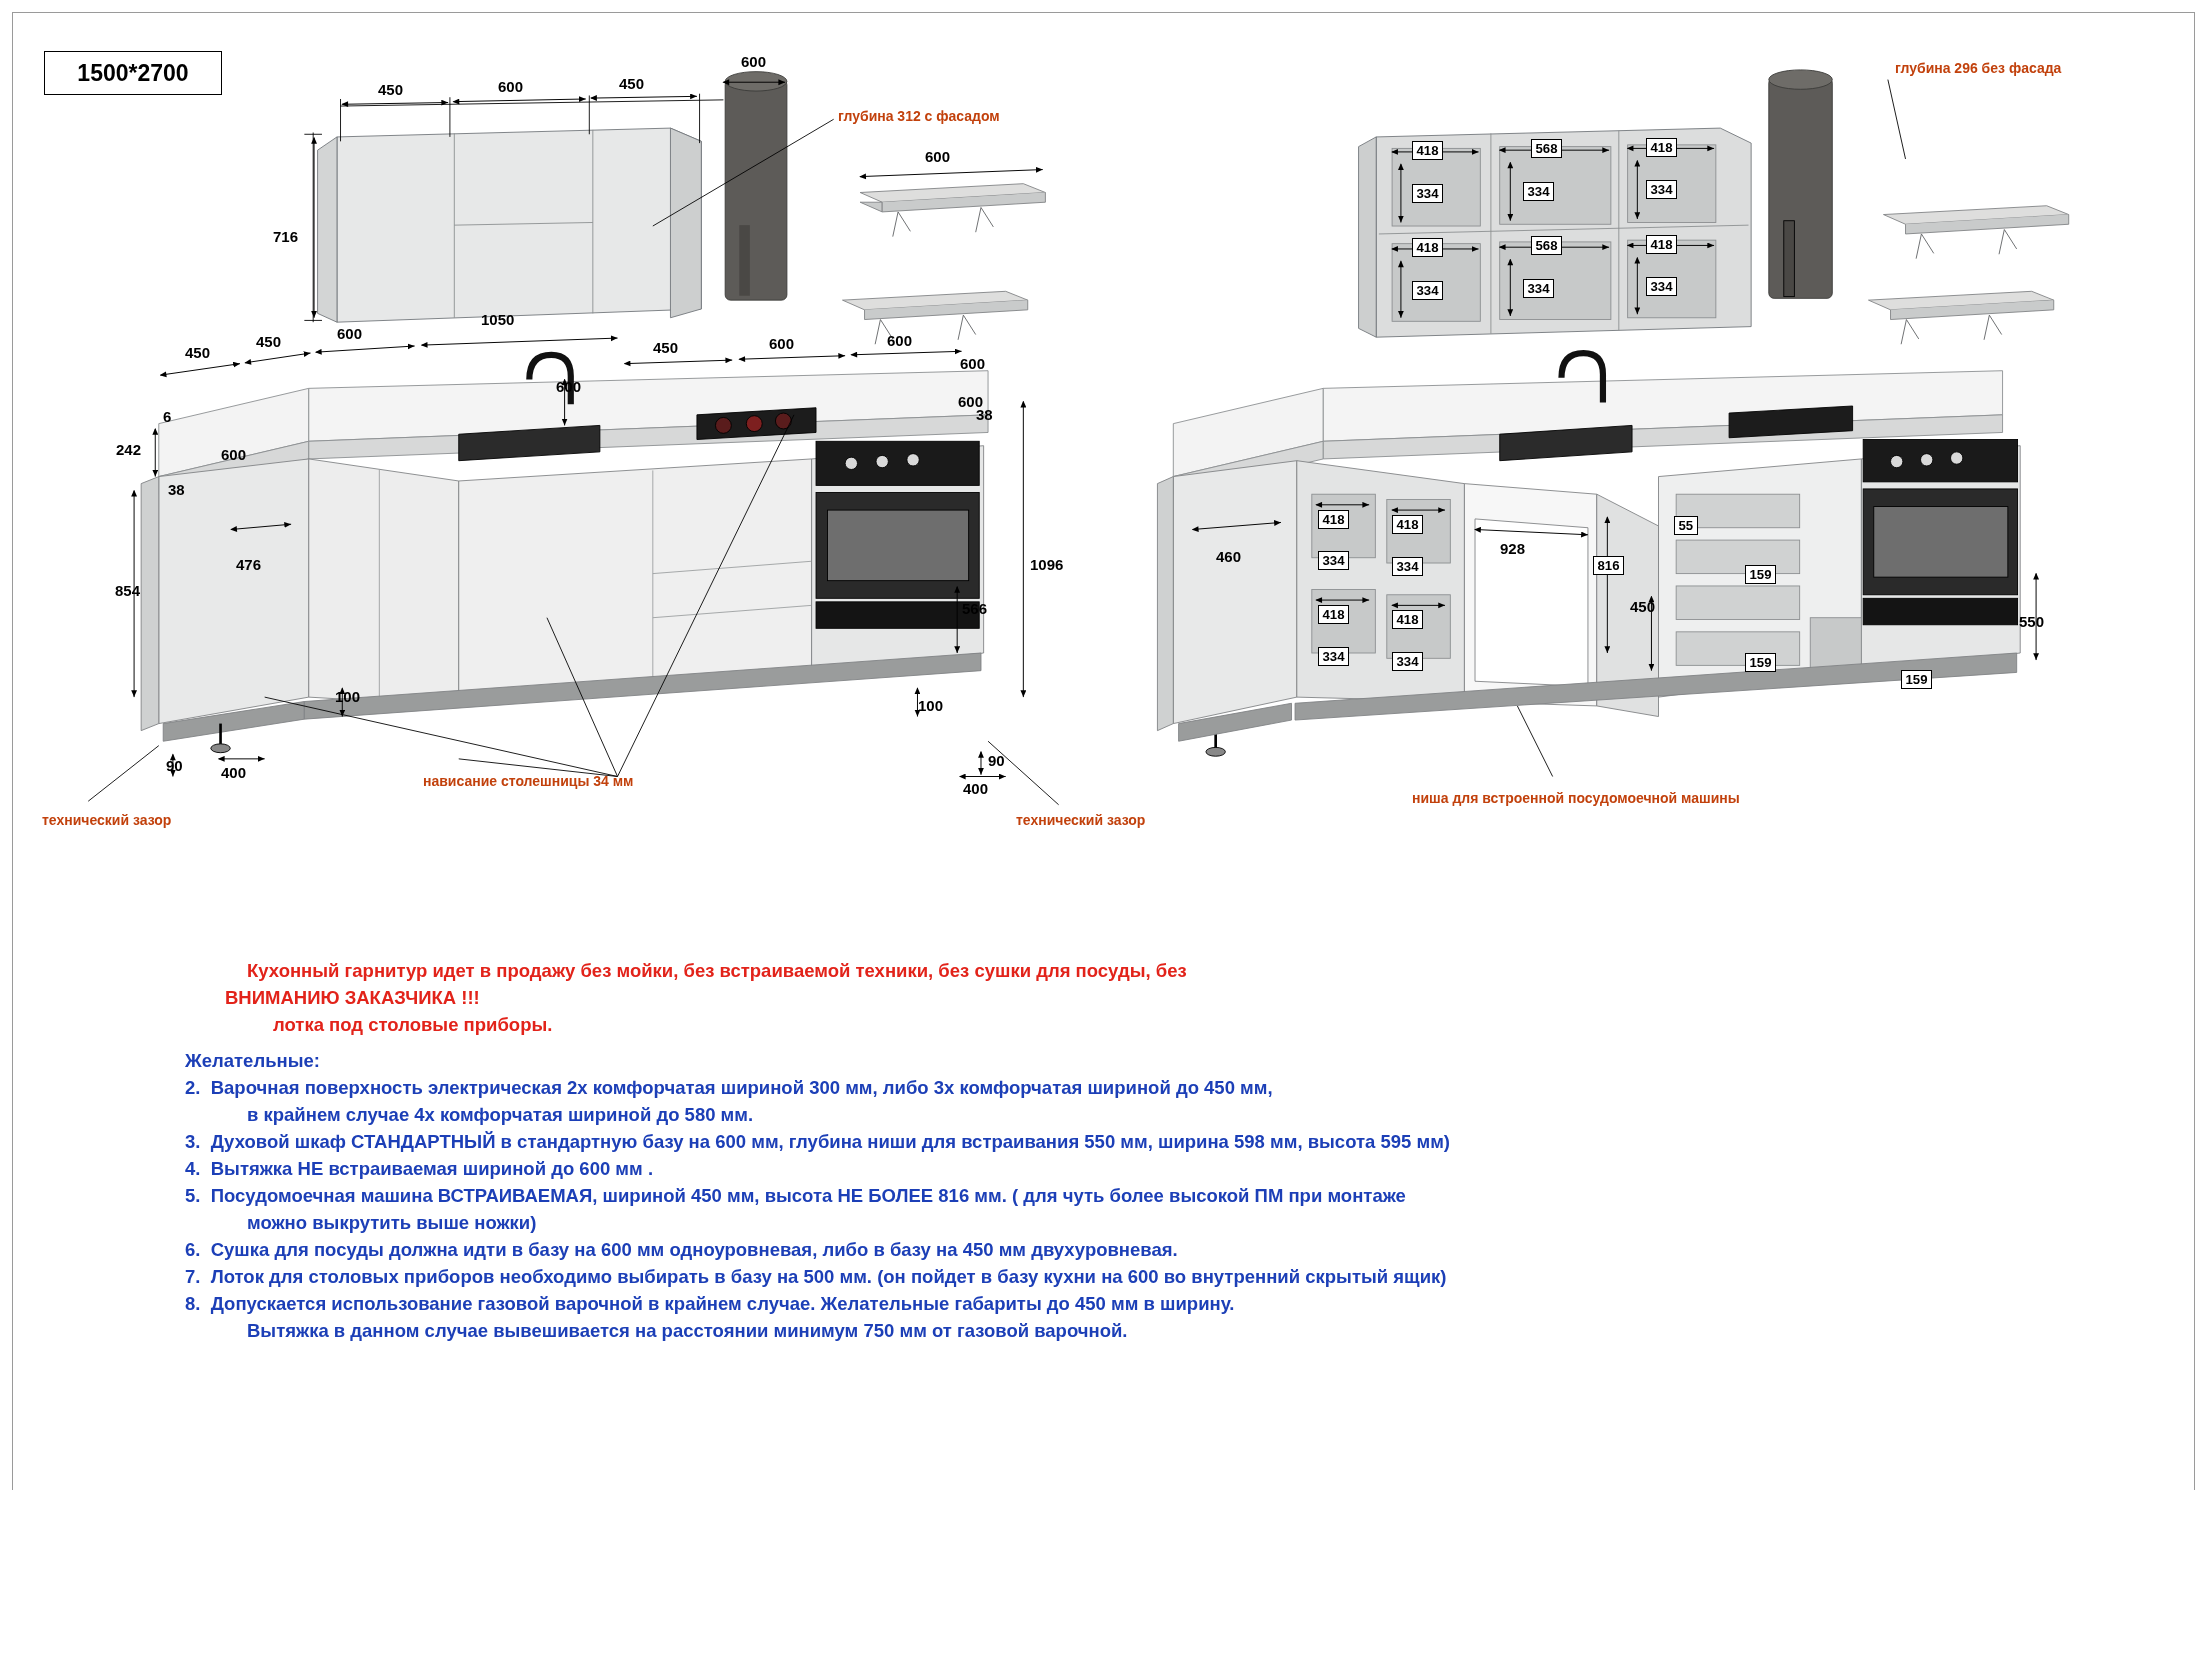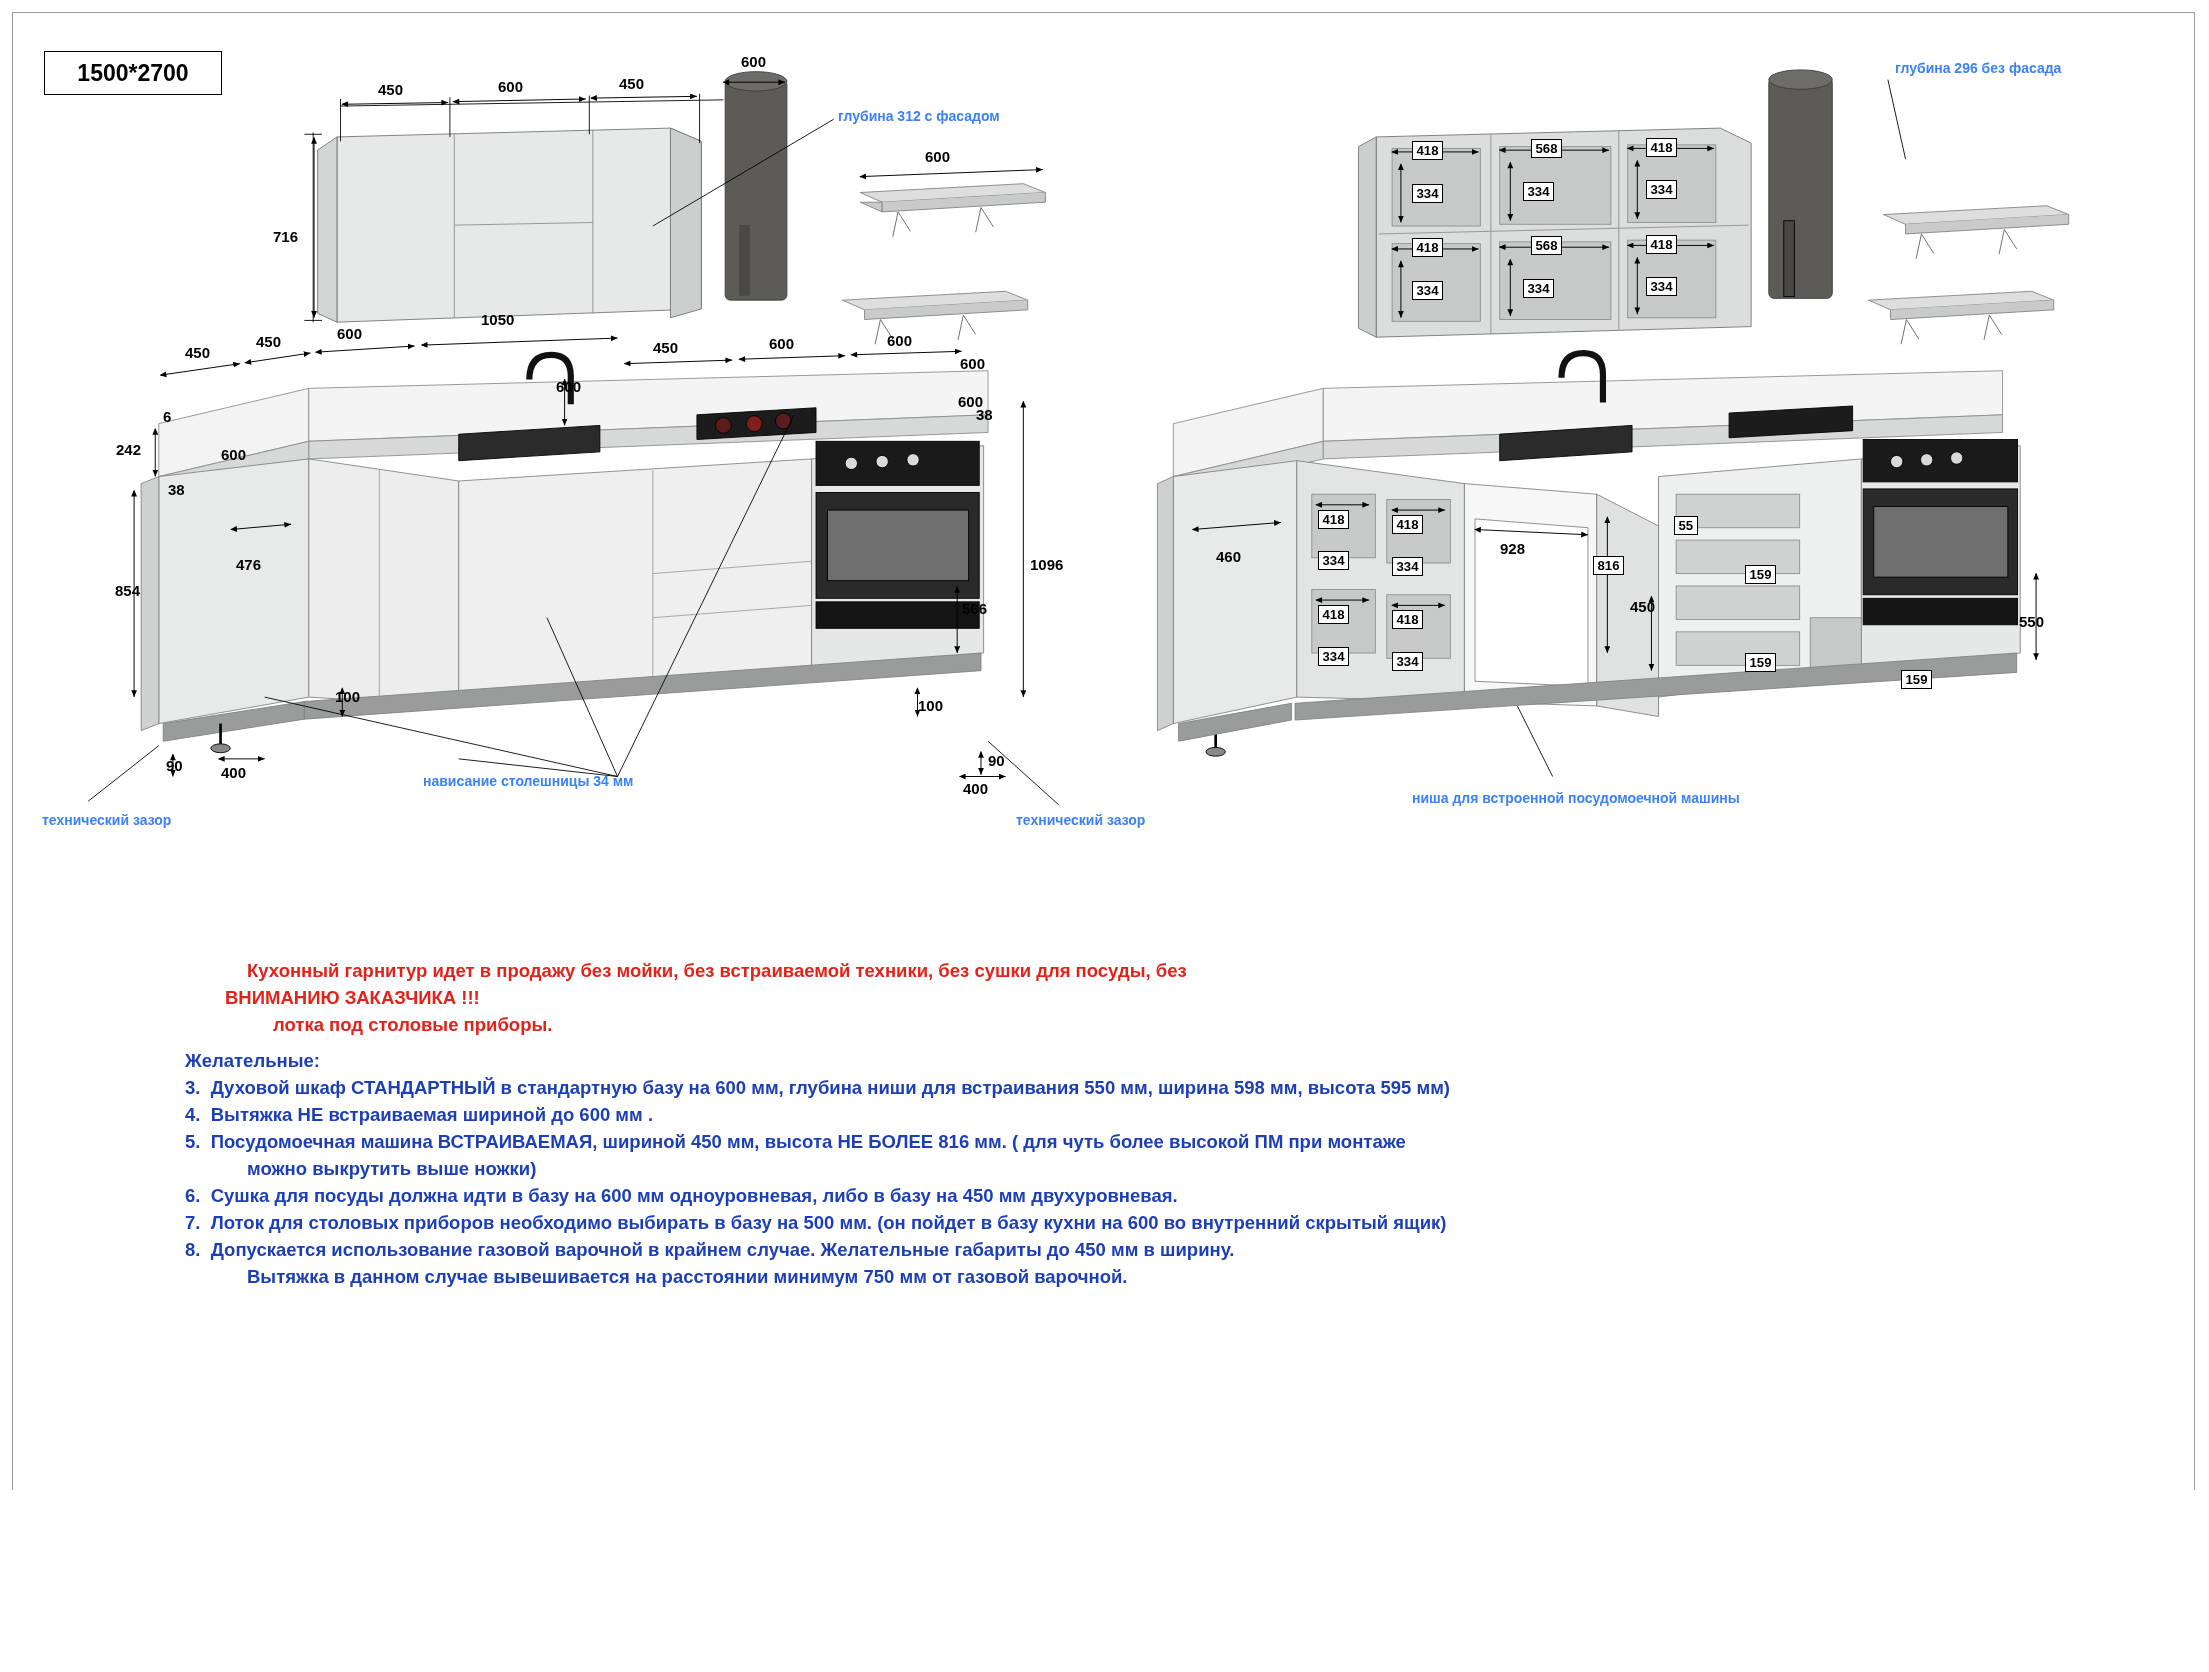--- a/index.html
+++ b/index.html
@@ -2,21 +2,21 @@
 <html style="font-size:14px"><head>
 <meta charset="utf-8">
 <style>
   html,body{margin:0;padding:0;background:#ffffff;}
   body{font-family:"Liberation Sans", sans-serif;}
   #page{position:relative;width:2209px;height:1490px;background:#fff;overflow:hidden;}
   .frame{position:absolute;left:12.4px;top:12.4px;width:2183px;height:1646px;border:0.9px solid #9a9a9a;box-sizing:border-box;}
   .title-box{position:absolute;left:44px;top:51px;width:176px;height:42px;border:1.3px solid #000;display:flex;align-items:center;justify-content:center;font-size:23px;font-weight:bold;color:#000;background:#fff;}
   .dim{position:absolute;font-size:15px;font-weight:bold;color:#000;white-space:nowrap;}
   .dimbox{position:absolute;font-size:13.2px;font-weight:bold;color:#000;background:#fff;border:0.9px solid #000;padding:0.9px 3.5px;white-space:nowrap;}
-  .lbl{position:absolute;font-size:14px;font-weight:bold;color:#3b82f6;white-space:nowrap;}
+  .lbl{position:absolute;font-size:14px;font-weight:bold;color:#c2410c;white-space:nowrap;}
   
   .notes{position:absolute;left:185px;top:957px;width:1906px;}
   .note-red{color:#e2231a;font-weight:bold;font-size:18.5px;line-height:27px;}
   .note-blue{color:#1c3fb7;font-weight:bold;font-size:18.5px;line-height:27px;}
   .n-ind1{margin-left:40px;}
   .n-ind2{margin-left:62px;}
   .n-ind3{margin-left:88px;}
   .svgbox{position:absolute;left:0;top:0;width:2209px;height:1673px;pointer-events:none;}
 </style>
 </head>
@@ -321,20 +321,24 @@
   <span class="lbl" style="left:1016px;top:812px;">технический зазор</span>
   <span class="lbl" style="left:1412px;top:790px;">ниша для встроенной посудомоечной машины</span>
 
   <div class="notes">
     <div class="note-red n-ind2">Кухонный гарнитур идет в продажу без мойки, без встраиваемой техники, без сушки для посуды, без</div>
     <div class="note-red n-ind1">ВНИМАНИЮ ЗАКАЗЧИКА !!!</div>
     <div class="note-red n-ind3">лотка под столовые приборы.</div>
     <div class="note-blue" style="margin-top:8.8px;">Желательные:</div>
 
     <div>
+      <div class="note-blue"><span>2.</span>&nbsp; <span>Варочная поверхность электрическая 2х комфорчатая  шириной 300 мм, либо 3х комфорчатая шириной до 450 мм,</span></div>
+      <div class="note-blue n-ind2">в крайнем случае 4х комфорчатая шириной до 580 мм.</div>
+    </div>
+    <div>
       <div class="note-blue"><span>3.</span>&nbsp; <span>Духовой шкаф СТАНДАРТНЫЙ в стандартную базу на 600 мм, глубина ниши для встраивания 550 мм, ширина 598 мм, высота 595 мм)</span></div>
     </div>
     <div>
       <div class="note-blue"><span>4.</span>&nbsp; <span>Вытяжка НЕ встраиваемая шириной до 600 мм .</span></div>
     </div>
     <div>
       <div class="note-blue"><span>5.</span>&nbsp; <span>Посудомоечная машина ВСТРАИВАЕМАЯ, шириной 450 мм, высота НЕ БОЛЕЕ 816 мм. ( для чуть более высокой ПМ при монтаже</span></div>
       <div class="note-blue n-ind2">можно выкрутить выше ножки)</div>
     </div>
     <div>

